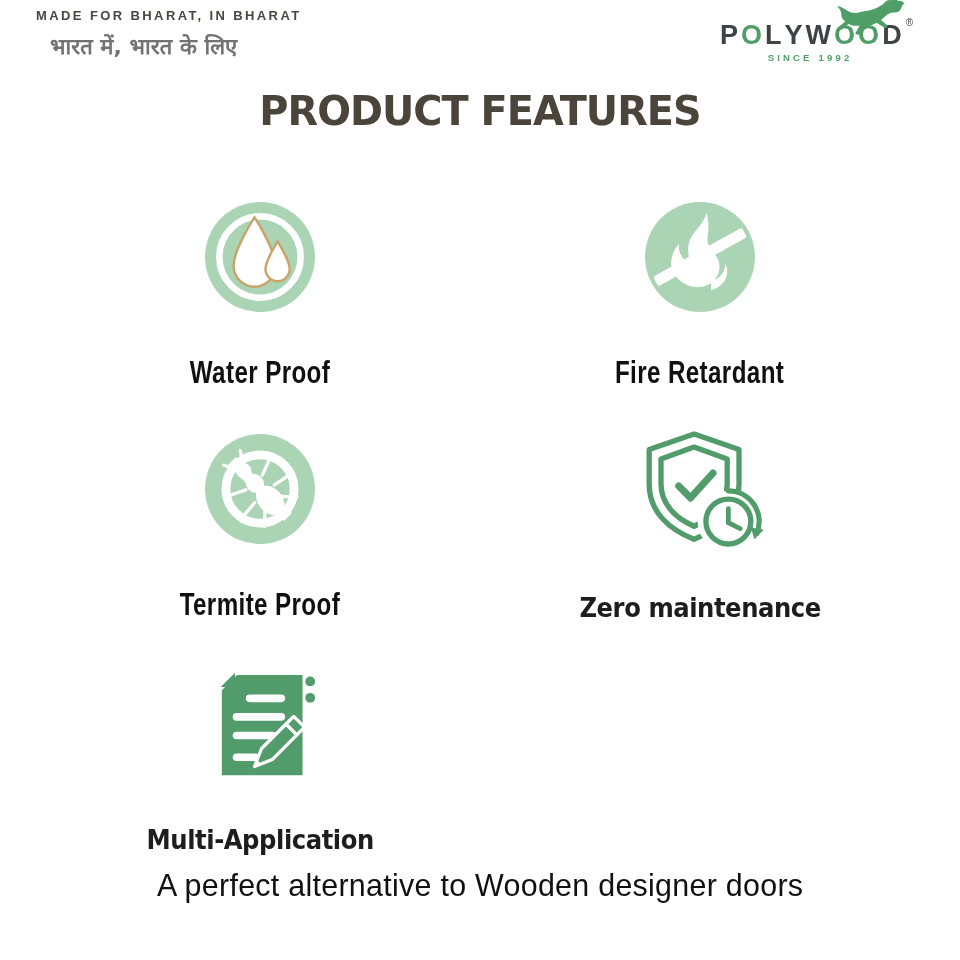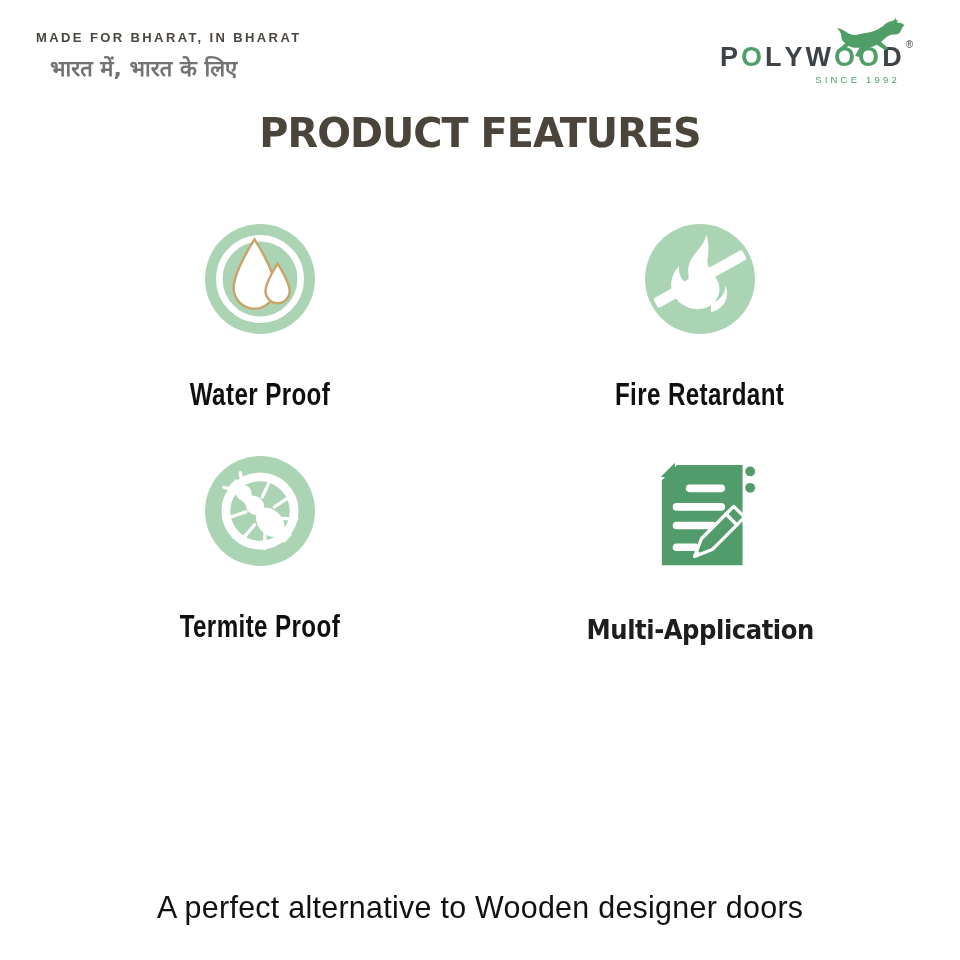--- a/index.html
+++ b/index.html
@@ -1,29 +1,29 @@
 <!DOCTYPE html>
 <html><head>
 <meta charset="utf-8">
 <style>
   html,body{margin:0;padding:0;background:#ffffff;}
   body{width:960px;height:960px;font-family:"Liberation Sans",sans-serif;color:#141414;overflow:hidden;}
 
   
-  .header{display:flex;justify-content:space-between;align-items:flex-start;padding:30px 42px 0 36px;}
+  .header{display:flex;justify-content:space-between;align-items:flex-start;padding:8px 42px 0 36px;}
   .made-for{font-size:13px;font-weight:700;letter-spacing:2.4px;color:#4a463f;}
   .hindi{font-family:"DejaVu Sans",sans-serif;font-size:22px;color:#737373;margin-top:7px;padding-left:14px;font-weight:700;}
 
   .logo{position:relative;margin-top:14px;margin-right:2px;}
   .horse{position:absolute;top:-30px;right:2px;width:88px;height:44px;}
   .wordmark{display:flex;align-items:flex-start;font-weight:700;font-size:27px;letter-spacing:0;color:#3e4347;line-height:1;}
   .wordmark span{margin-right:3px;}
   .wordmark .o{color:#4f9e68;}
   .reg{font-size:10px;vertical-align:top;position:relative;top:-4px;color:#3e4347;font-weight:400;margin-left:1px;}
-  .since{font-size:9.5px;letter-spacing:3.2px;color:#4f9e68;text-align:right;margin-top:3px;padding-right:16px;font-weight:400;}
+  .since{font-size:9.5px;letter-spacing:3.2px;color:#4f9e68;text-align:center;margin-top:3px;padding-right:16px;font-weight:700;}
 
   
   .title{font-family:"DejaVu Sans",sans-serif;text-align:center;font-size:41px;font-weight:800;color:#4a443a;letter-spacing:-1px;margin-top:24px;transform:scaleX(0.97);}
 
   
   .grid{display:grid;grid-template-columns:1fr 1fr;margin:24px 40px 12px 40px;}
   .cell{height:232px;display:flex;flex-direction:column;align-items:center;justify-content:flex-end;}
   .icon-wrap{flex:1;display:flex;align-items:center;justify-content:center;width:100%;}
   .label{display:inline-block;white-space:nowrap;}
   .label-narrow{font-family:"Liberation Sans",sans-serif;font-size:31px;font-weight:700;color:#101010;transform:scaleX(0.78);letter-spacing:0.5px;}
@@ -111,20 +111,39 @@
         </g>
         <circle cx="50" cy="50" r="31" fill="none" stroke="#ffffff" stroke-width="8"></circle>
         <rect x="14" y="45" width="72" height="10" fill="#ffffff" transform="rotate(45 50 50)"></rect>
       </svg>
     </div>
     <span class="label label-narrow">Termite Proof</span>
   </div>
 
 
 
+  <div class="cell">
+    <div class="icon-wrap">
+      <svg width="130" height="130" viewBox="0 0 110 110">
+        <g fill="none" stroke="#529c6c" stroke-width="4.5" stroke-linejoin="round" stroke-linecap="round">
+          <path d="M50 6 L88 19 L88 48 C88 72 71 87 50 95 C29 87 12 72 12 48 L12 19 Z"></path>
+          <path d="M50 17 L78 27 L78 48 C78 65 66 77 50 84 C34 77 22 65 22 48 L22 27 Z"></path>
+          <path d="M37 50 l10 10 l19 -21" stroke-width="6"></path>
+        </g>
+        <circle cx="79" cy="80" r="26" fill="#ffffff"></circle>
+        <g fill="none" stroke="#529c6c" stroke-width="4.5" stroke-linecap="round">
+          <circle cx="79" cy="80" r="19"></circle>
+          <path d="M79 69 V81 L89 86" stroke-width="4"></path>
+          <path d="M79 54 A26 26 0 0 1 103 90"></path>
+        </g>
+        <polygon points="98,85 109,87 101,95" fill="#529c6c"></polygon>
+      </svg>
+    </div>
+    <span class="label label-bold">Zero maintenance</span>
+  </div>
 
   <div class="cell">
     <div class="icon-wrap">
       <svg width="120" height="120" viewBox="0 0 110 110">
         <polygon points="34,10 94,10 94,102 20,102 20,24" fill="#529c6c"></polygon>
         <polygon points="32,8 32,21 19,21" fill="#529c6c"></polygon>
         <g fill="#ffffff">
           <rect x="42" y="28" width="36" height="7" rx="3.5"></rect>
           <rect x="30" y="45" width="48" height="7" rx="3.5"></rect>
           <rect x="30" y="62" width="40" height="7" rx="3.5"></rect>

